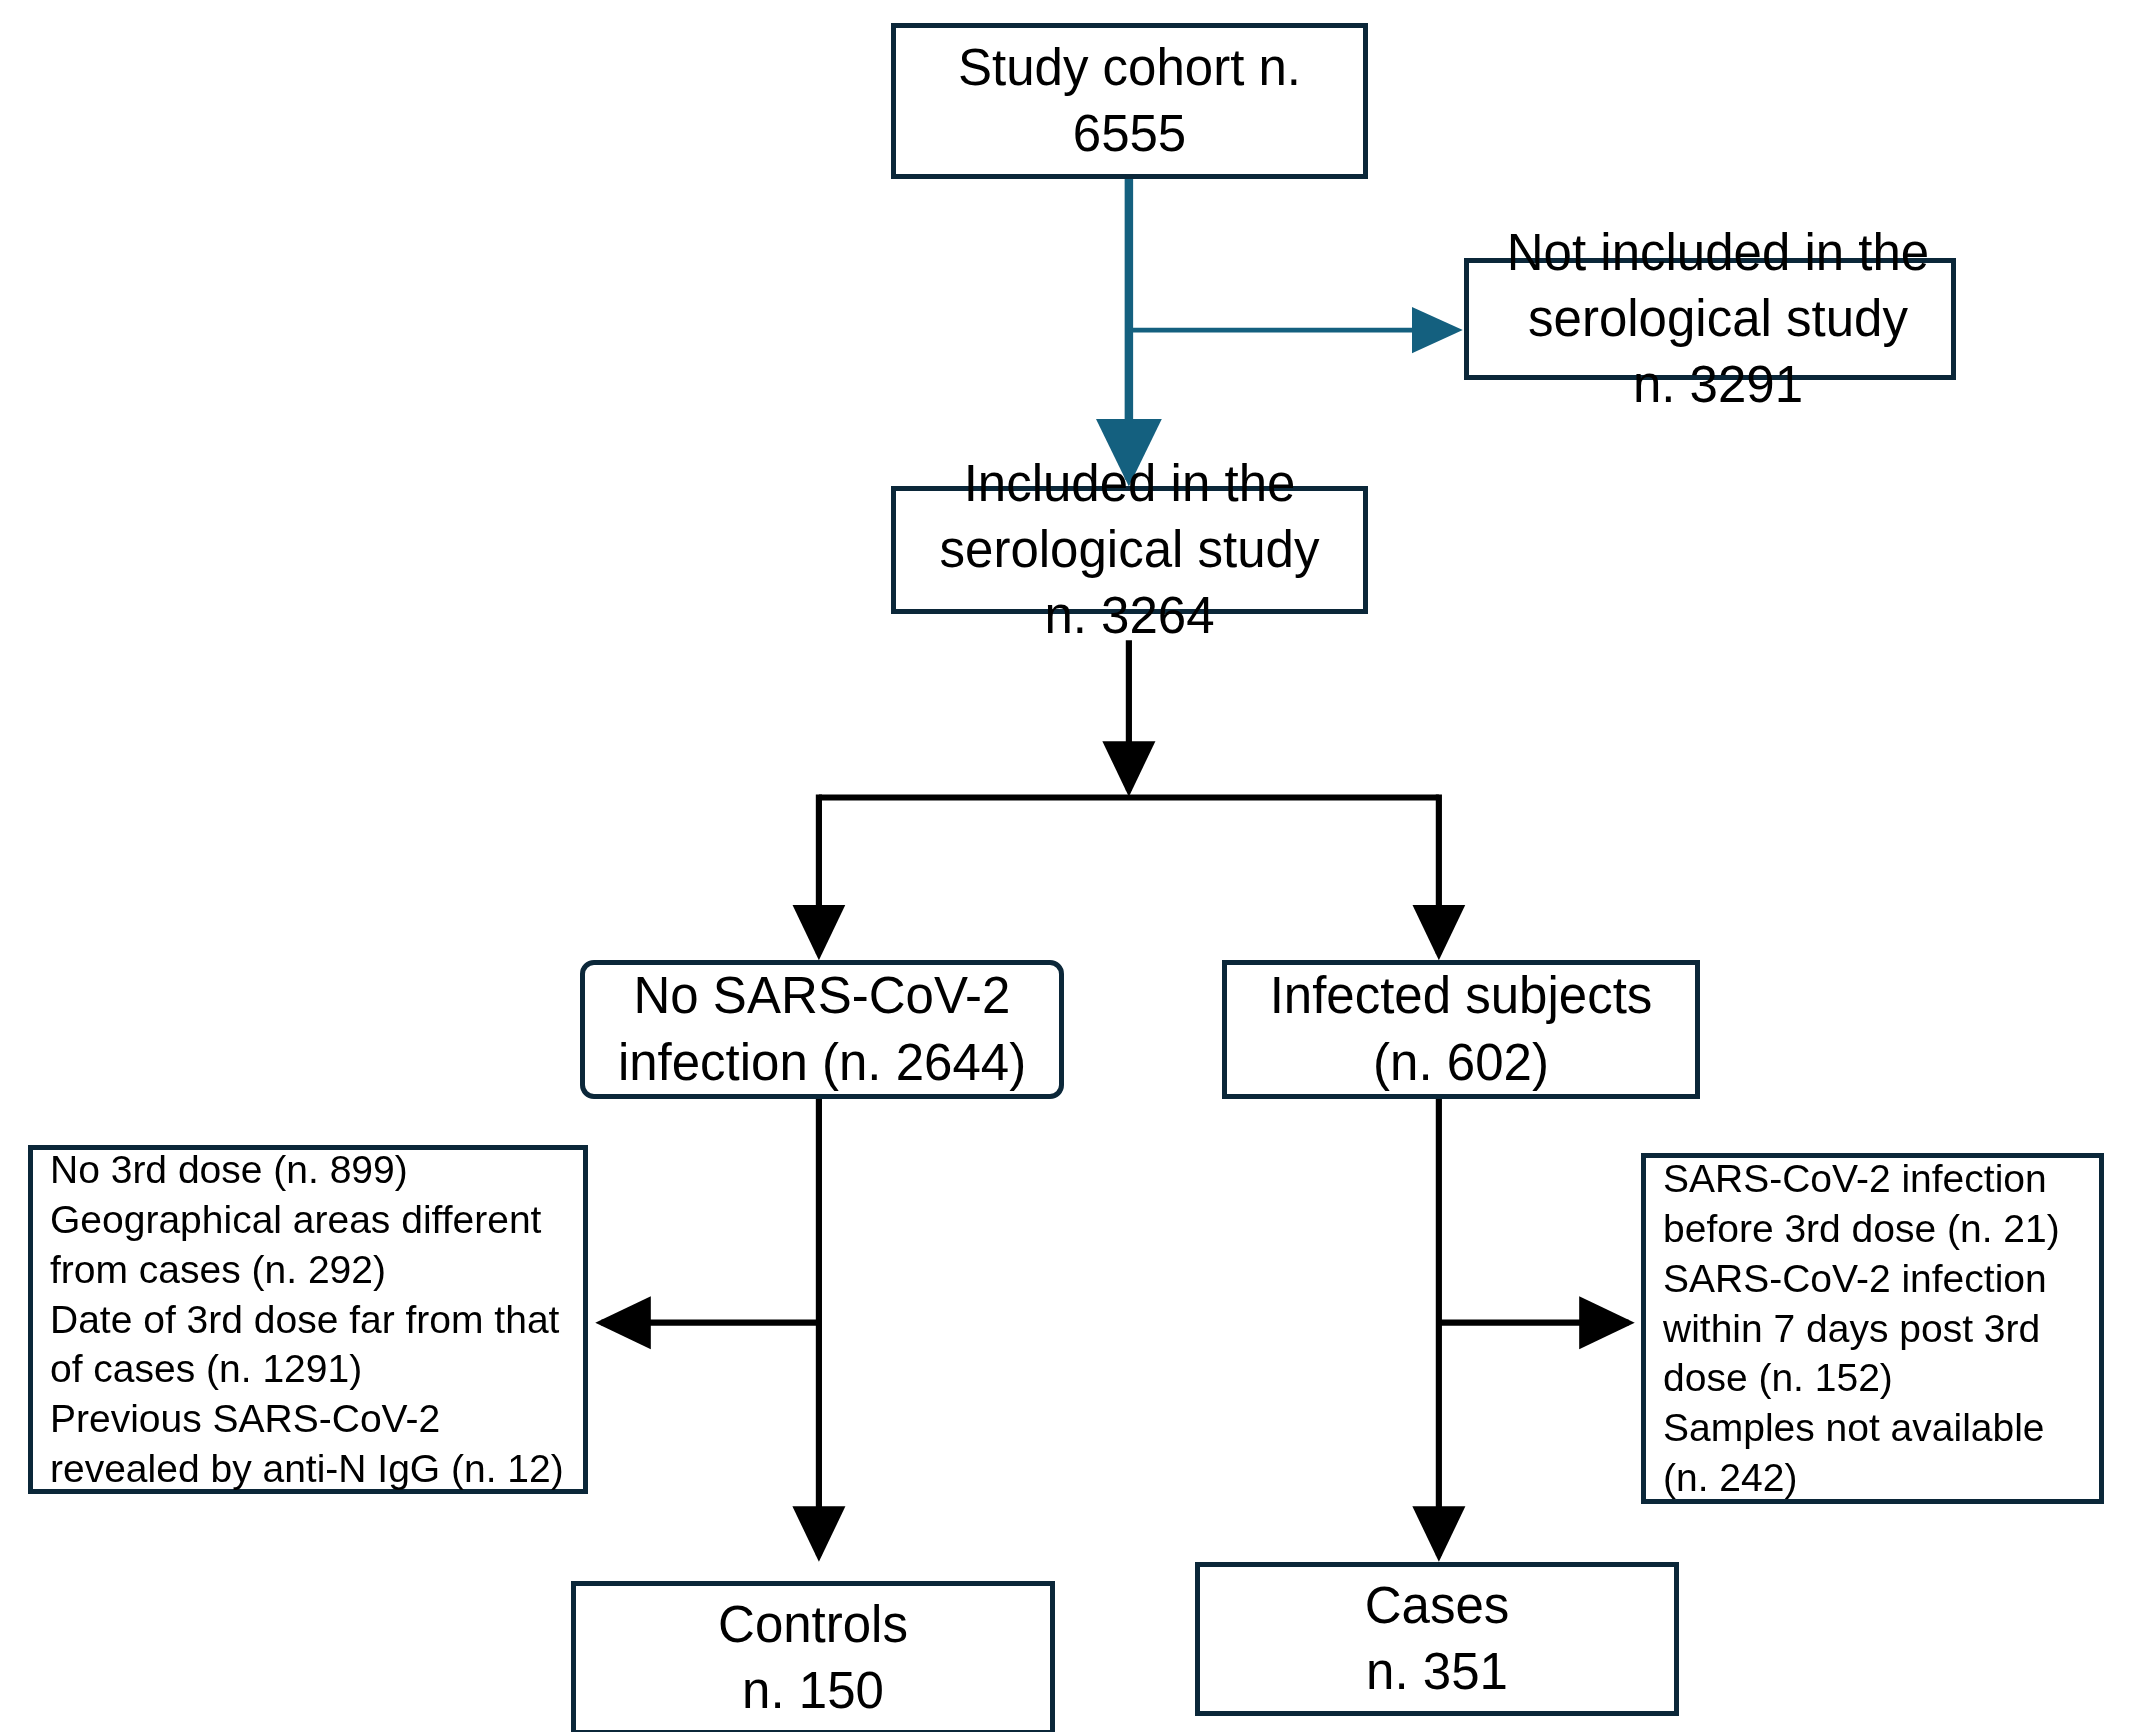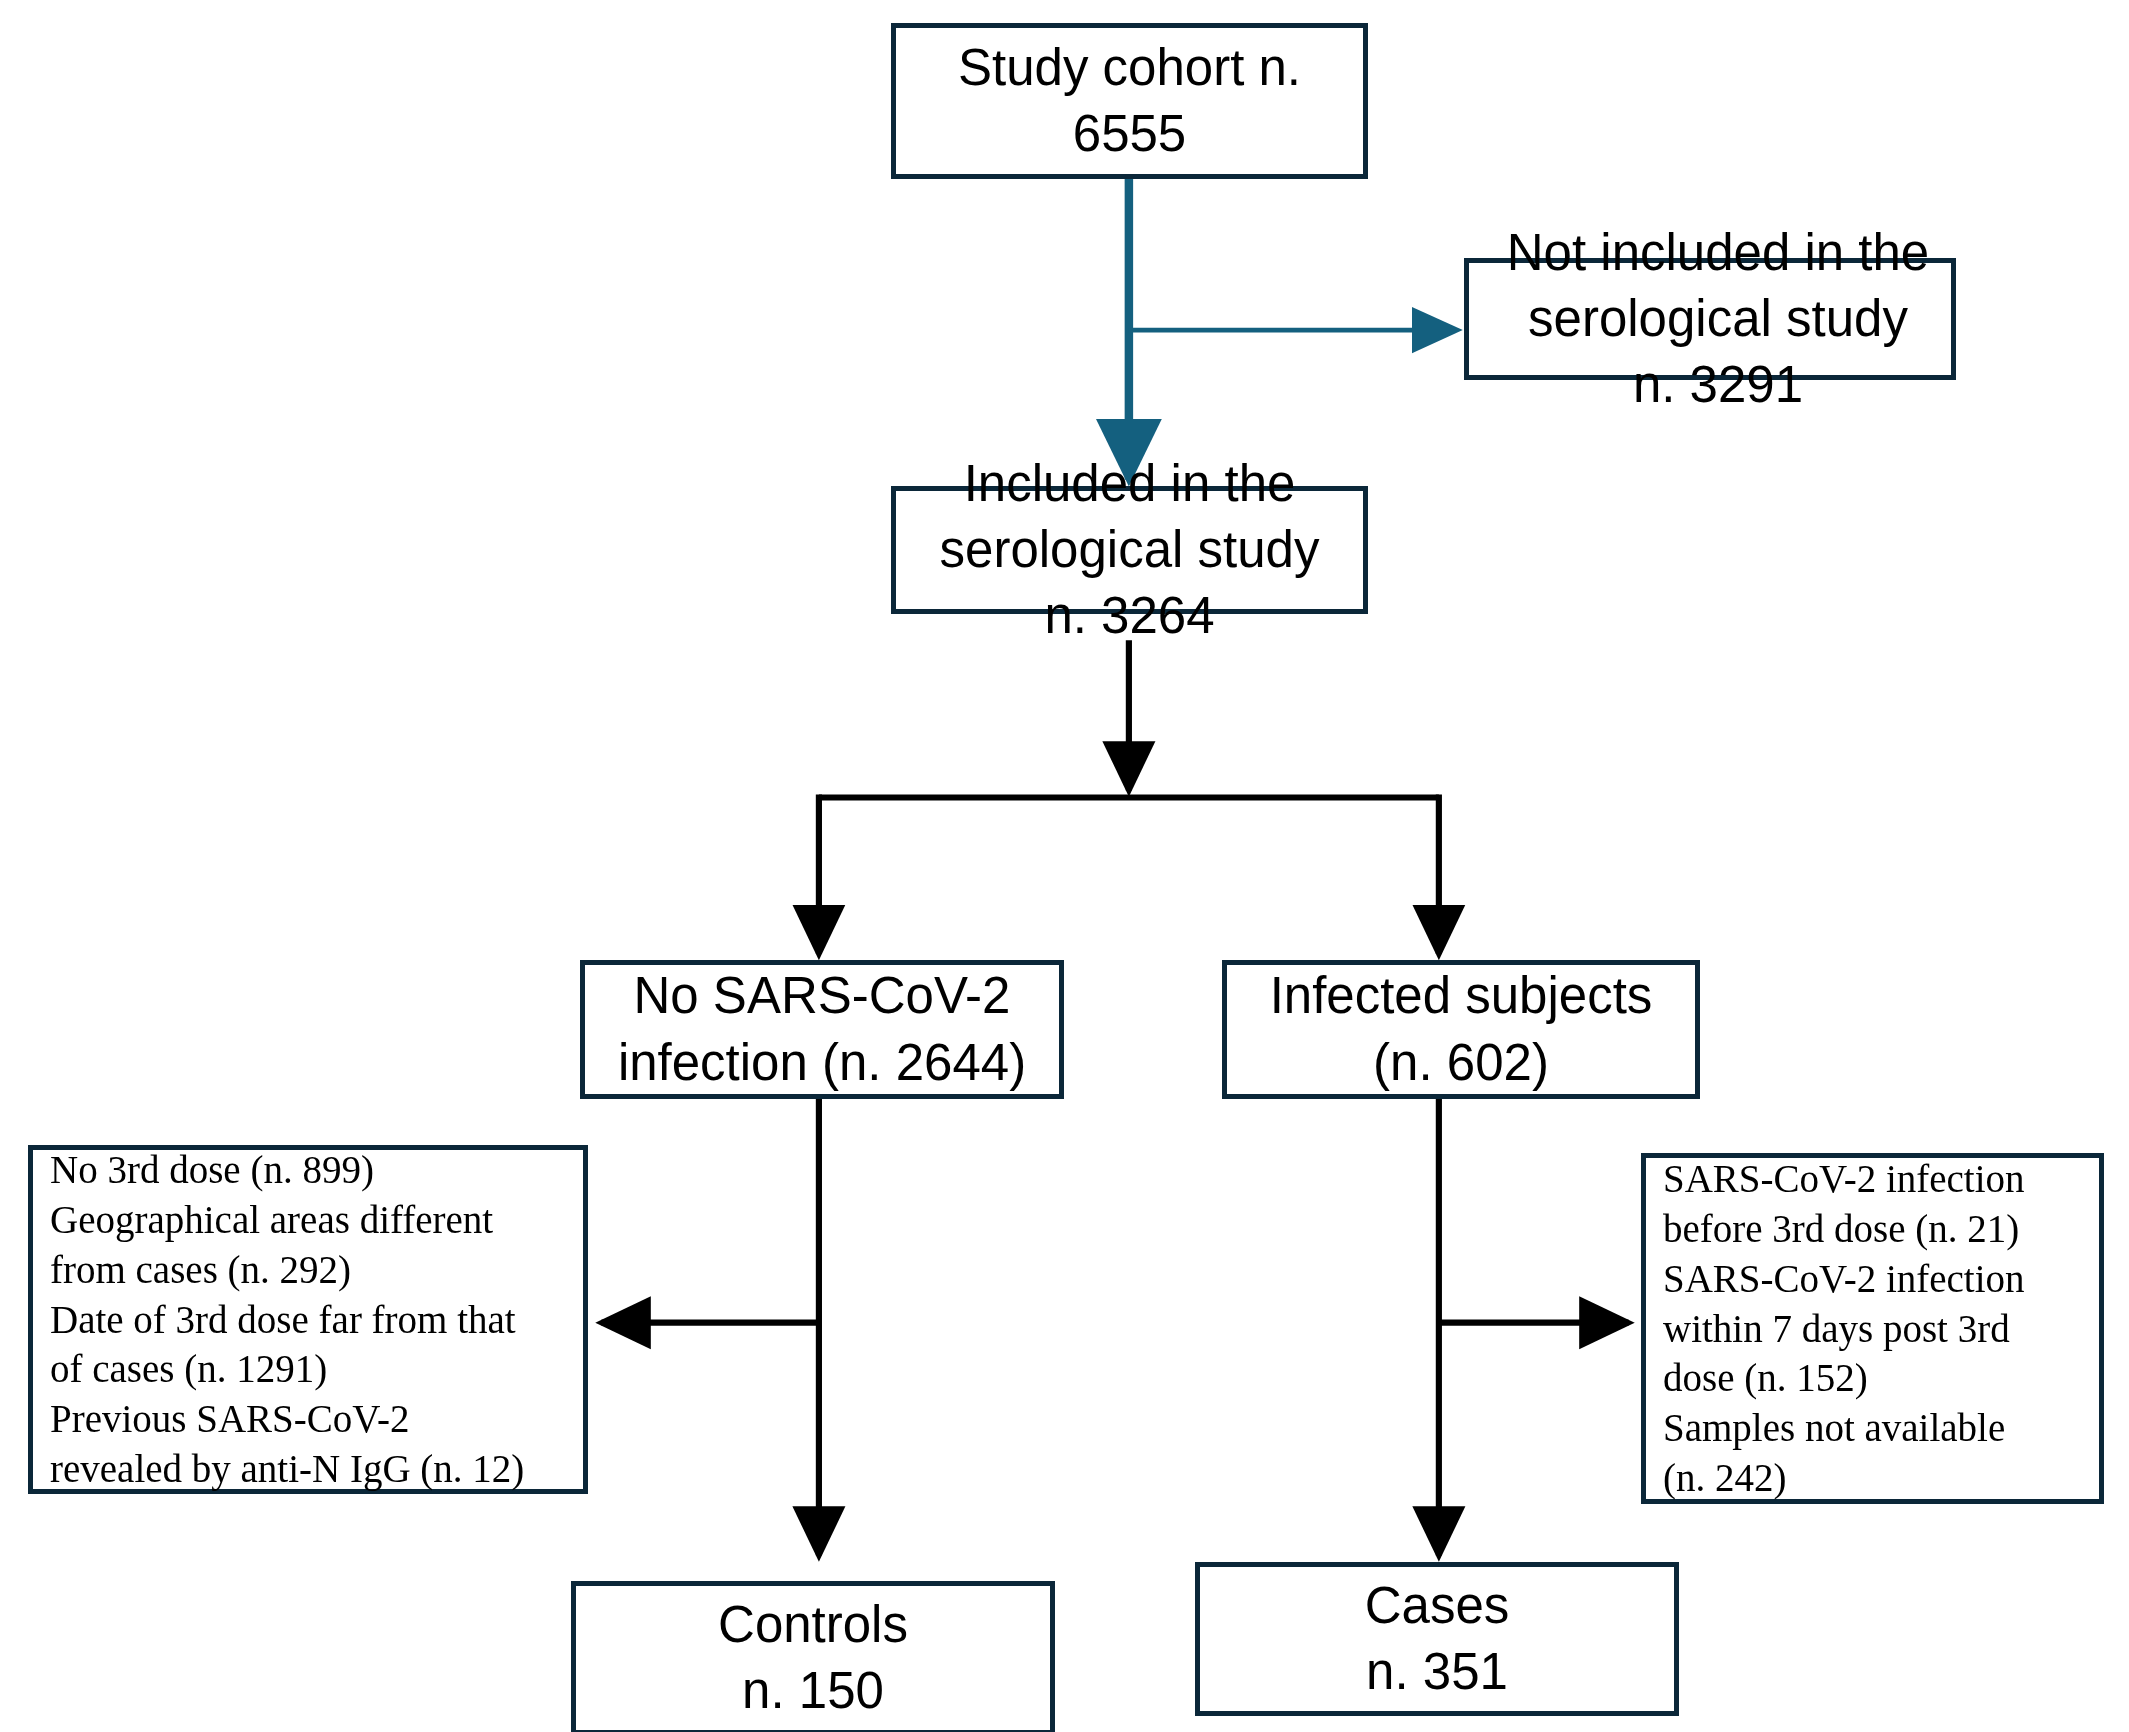--- a/index.html
+++ b/index.html
@@ -32,21 +32,20 @@
     z-index: 3;
   }
   .node.left-align {
     justify-content: flex-start;
     text-align: left;
     align-items: center;
     padding-left: 17px;
     padding-right: 7.7px;
     font-size: 39px;
     line-height: 1.28;
-    font-family: Liberation Serif, serif;
   }
   svg.edges {
     position: absolute;
     left: 0;
     top: 0;
     width: 2129px;
     height: 1733px;
     z-index: 1;
     overflow: visible;
   }
@@ -93,21 +92,21 @@
   <div class="node" style="left:891px; top:23px; width:477px; height:156px;">Study cohort n. 6555</div>
 
   <div class="node" style="left:1464px; top:258px; width:492px; height:122px;padding-left:16px;">Not included in the
 serological study
 n. 3291</div>
 
   <div class="node" style="left:891px; top:486px; width:477px; height:128px;">Included in the
 serological study
 n. 3264</div>
 
-  <div class="node" style="left:580px; top:960px; width:484px; height:139px;">No SARS-CoV-2
+  <div class="node" style="left:580px; top:960px; width:484px; height:139px;border-radius:14px;">No SARS-CoV-2
 infection (n. 2644)</div>
 
   <div class="node" style="left:1222px; top:960px; width:478px; height:139px;">Infected subjects
 (n. 602)</div>
 
   <div class="node left-align" style="left:28px; top:1145px; width:560px; height:349px;">No 3rd dose (n. 899)
 Geographical areas different
 from cases (n. 292)
 Date of 3rd dose far from that
 of cases (n. 1291)

